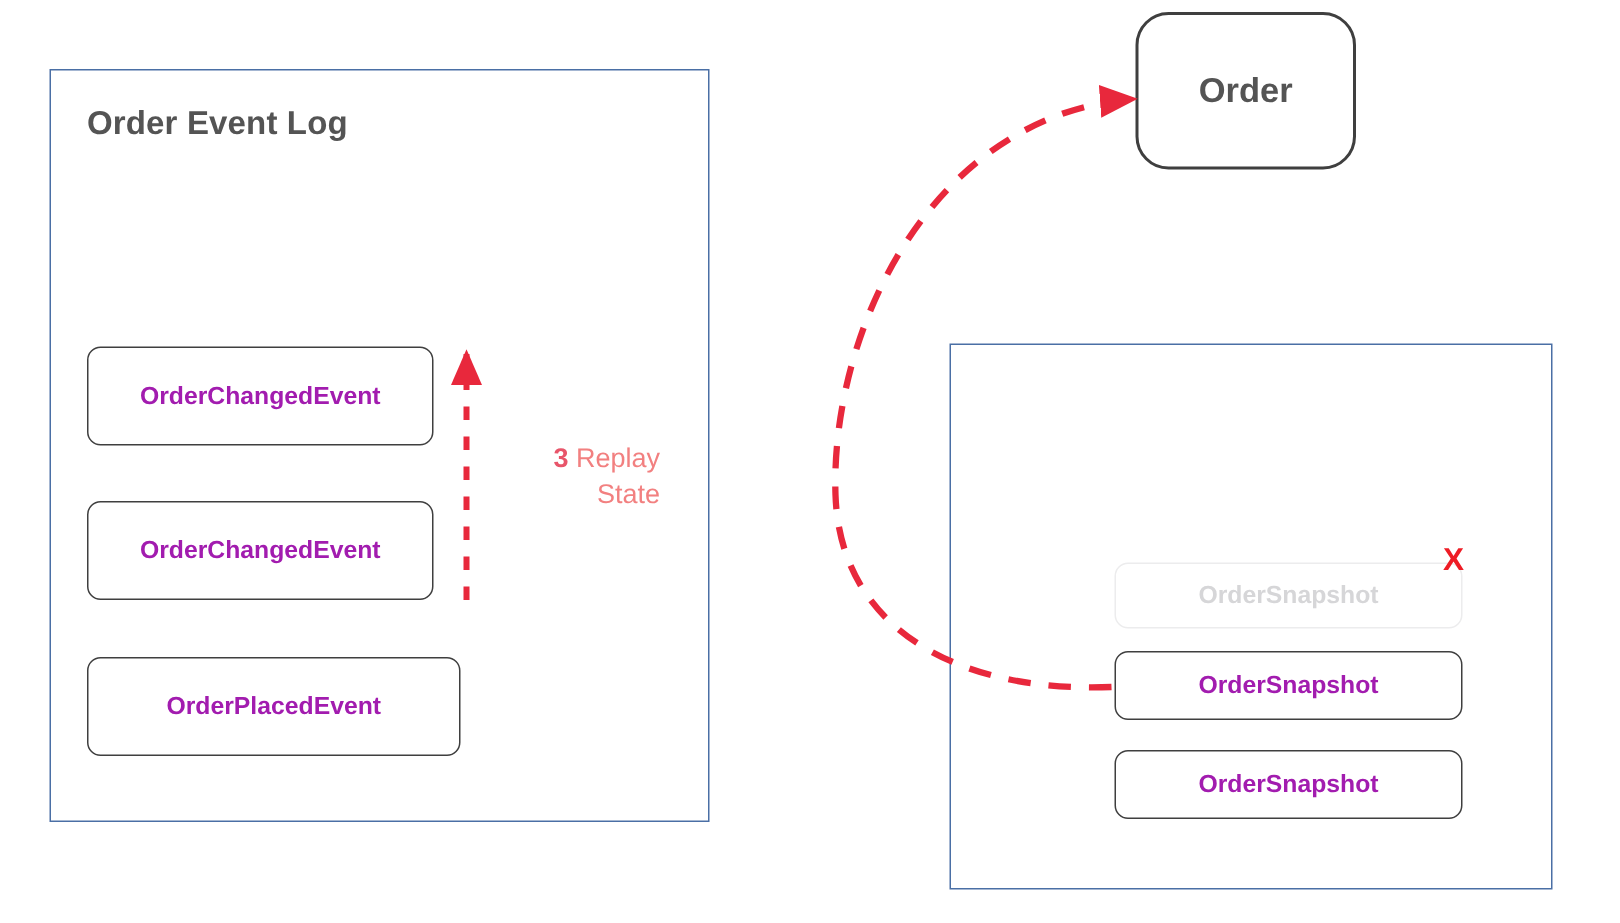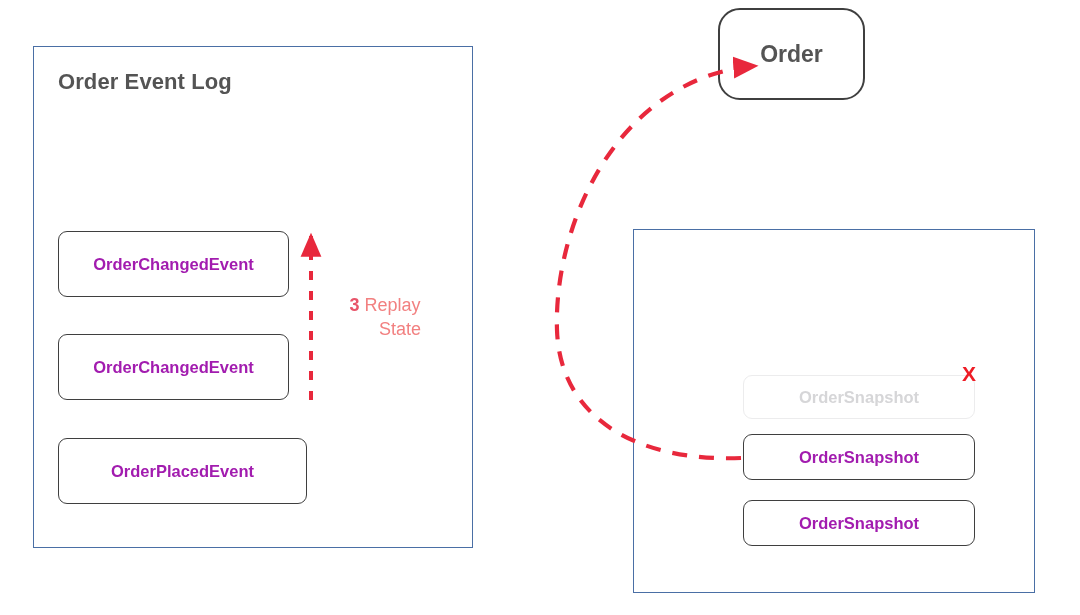--- a/index.html
+++ b/index.html
@@ -110,27 +110,27 @@
   <div class="panel" style="left:33px; top:46px; width:440px; height:502px;"></div>
 
   <div class="panel-title" style="left:58px; top:69px;">Order Event Log</div>
 
   <div class="node" style="left:58px; top:231px; width:231px; height:66px;">OrderChangedEvent</div>
 
   <div class="node" style="left:58px; top:334px; width:231px; height:66px;">OrderChangedEvent</div>
 
   <div class="node" style="left:58px; top:438px; width:249px; height:66px;">OrderPlacedEvent</div>
 
-  <div class="note stacked" style="left:330px; top:294px; text-align:center; width:110px;">
+  <div class="note stacked" style="left:330px; top:294px; text-align:right; width:110px;">
     <span class="num">3</span>
     <span>Replay</span><br>
     <span style="display:inline-block; padding-left:30px;">State</span>
   </div>
 
-  <div class="node big" style="left:718px; top:8px; width:147px; height:92px;">Order</div>
+  <div class="node big" style="left:757px; top:8px; width:147px; height:105px;">Order</div>
 
 
   <div class="panel" style="left:633px; top:229px; width:402px; height:364px;"></div>
 
 
 
   <div class="node ghost" style="left:743px; top:375px; width:232px; height:44px;">OrderSnapshot</div>
 
   <div class="delete-x" style="left:962px; top:363px;">X</div>
 

